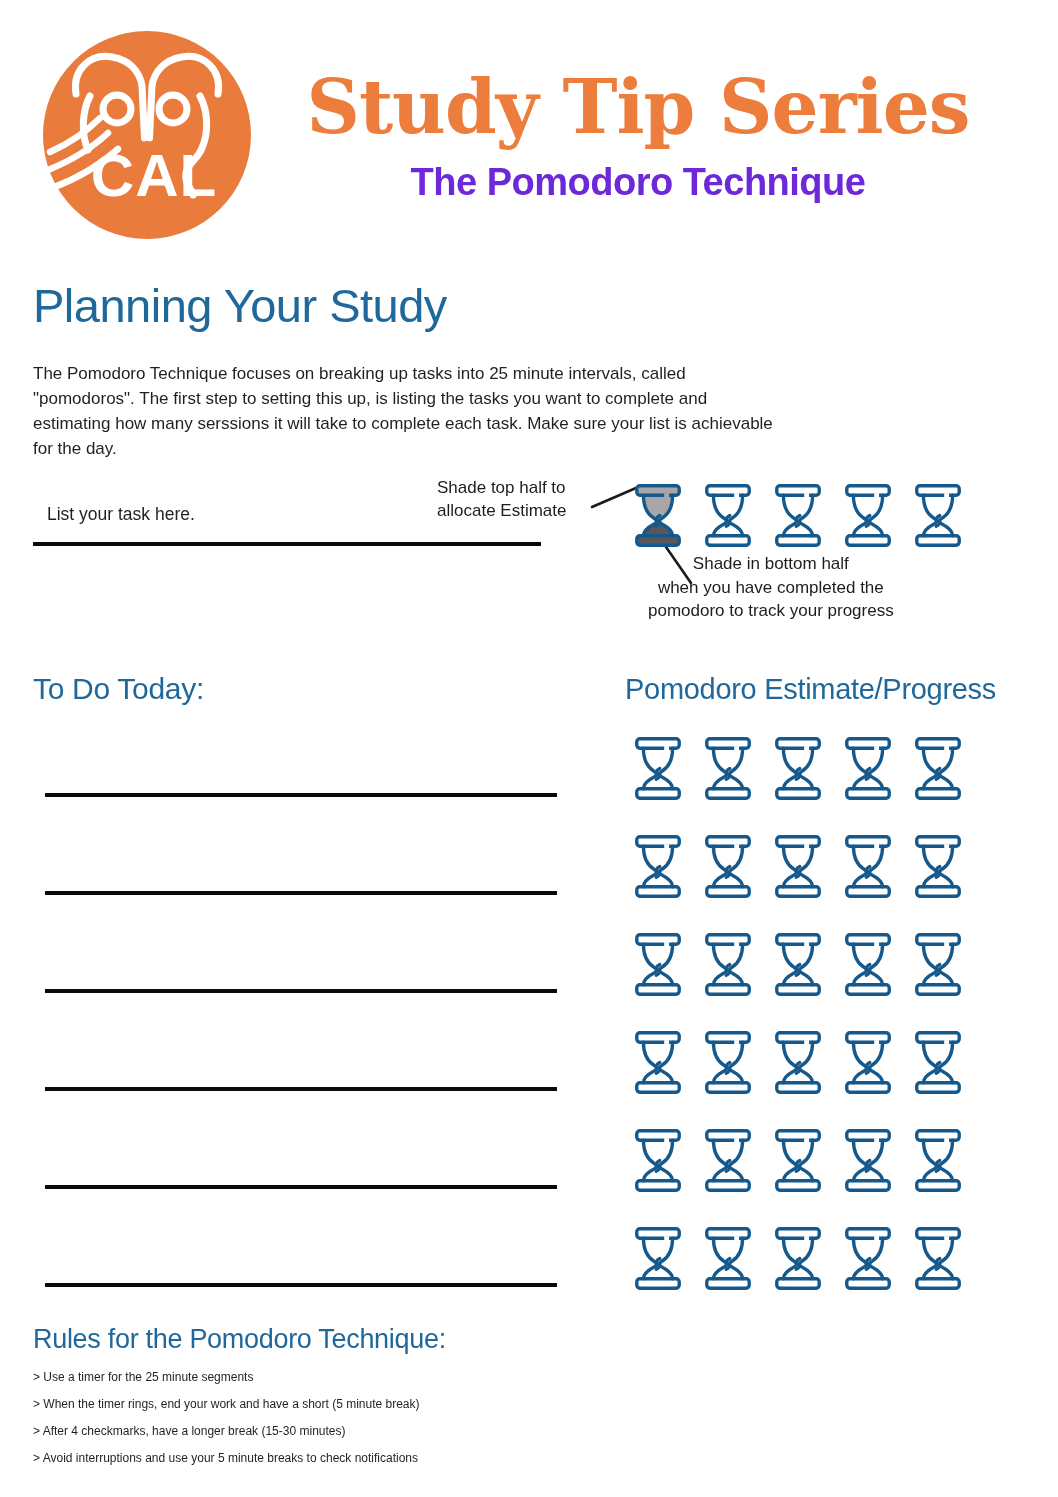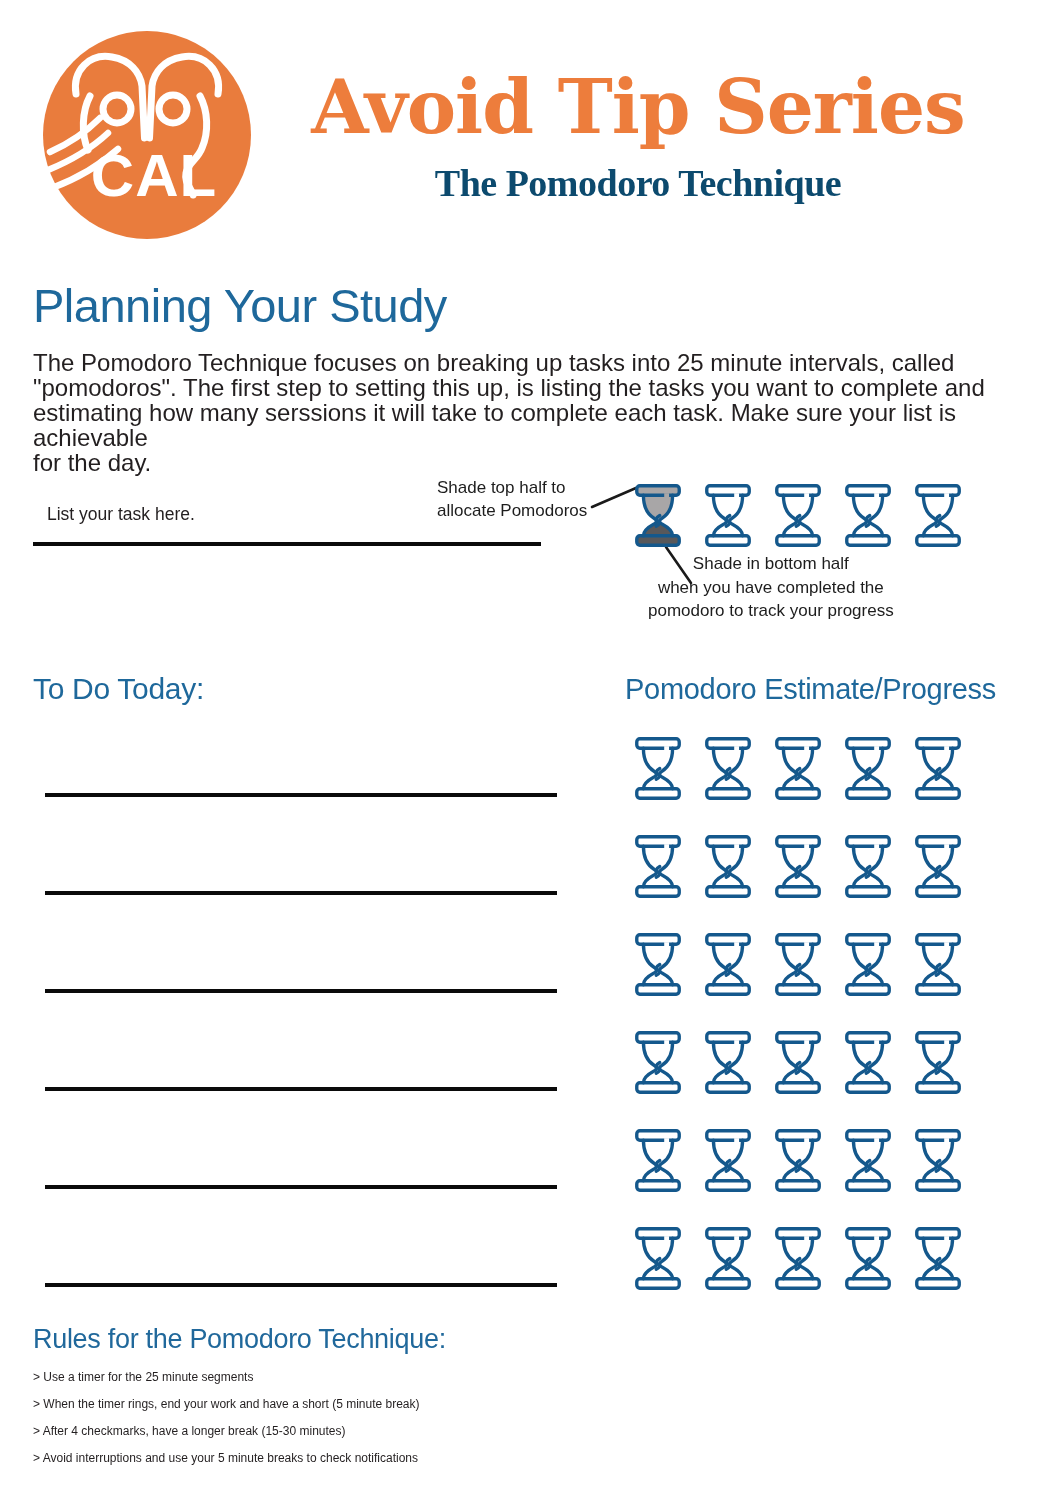--- a/index.html
+++ b/index.html
@@ -11,29 +11,29 @@
 
   .logo-svg { position:absolute; left:42px; top:30px; width:210px; height:210px; }
 
   .title {
     position:absolute; left:262px; top:64px; width:752px; text-align:center;
     font-family:"DejaVu Serif", serif; font-weight:bold; font-size:74px;
     letter-spacing:-1px; color:#ED7D3C; white-space:nowrap;
   }
   .subtitle {
     position:absolute; left:262px; top:161px; width:752px; text-align:center;
-    font-size:38px; font-weight:bold; letter-spacing:-0.5px; color:#0c4a6e;font-family:Liberation Serif, serif;
+    font-size:38px; font-weight:bold; letter-spacing:-0.5px; color:#6d28d9;
   }
 
   .h1 {
     position:absolute; left:33px; top:278px; font-size:47px; font-weight:400;
     letter-spacing:-0.5px; color:#1E689B;
   }
   .body-text {
-    position:absolute; left:33px; top:350px; width:990px; font-size:24px;
+    position:absolute; left:33px; top:361px; width:990px; font-size:17px;
     line-height:25px; white-space:pre-line; color:#231F20;
   }
 
   .task-label { position:absolute; left:47px; top:504px; font-size:17.5px; }
   .sample-line { position:absolute; left:33px; top:542px; width:508px; height:4px; background:#0a0a0a; }
 
   .ann { position:absolute; font-size:17px; white-space:pre-line; color:#1d1d1d; }
   .ann-top { left:437px; top:477px; line-height:22.5px; }
   .ann-bottom { left:648px; top:552px; line-height:23.5px;text-align:center; }
   .pointers { position:absolute; left:560px; top:470px; width:180px; height:130px; }
@@ -74,34 +74,34 @@
 
       <g stroke-width="6.5">
         <path d="M8,122 C26,114 44,102 58,88"></path>
         <path d="M6,140 C28,131 50,118 66,103"></path>
         <path d="M10,158 C34,149 58,135 76,119"></path>
       </g>
     </g>
     <text x="112" y="166" text-anchor="middle" font-family="Liberation Sans, sans-serif" font-size="60" font-weight="bold" letter-spacing="1" fill="#ffffff">CAL</text>
   </svg>
 
-  <div class="title">Avoid Tip Series</div>
+  <div class="title">Study Tip Series</div>
   <div class="subtitle">The Pomodoro Technique</div>
 
   <div class="h1">Planning Your Study</div>
   <div class="body-text">The Pomodoro Technique focuses on breaking up tasks into 25 minute intervals, called
 "pomodoros". The first step to setting this up, is listing the tasks you want to complete and
 estimating how many serssions it will take to complete each task. Make sure your list is achievable
 for the day.</div>
 
   <div class="task-label">List your task here.</div>
   <div class="sample-line"></div>
 
   <div class="ann ann-top">Shade top half to
-allocate Pomodoros</div>
+allocate Estimate</div>
   <div class="ann ann-bottom">Shade in bottom half
 when you have completed the
 pomodoro to track your progress</div>
 
   <svg class="pointers" viewBox="0 0 180 130">
     <line x1="32" y1="37" x2="76" y2="18" stroke="#1a1a1a" stroke-width="2.6" stroke-linecap="round"></line>
     <line x1="106" y1="77" x2="131" y2="113" stroke="#1a1a1a" stroke-width="2.6" stroke-linecap="round"></line>
   </svg>
 
   <div class="hg-row example-row">

